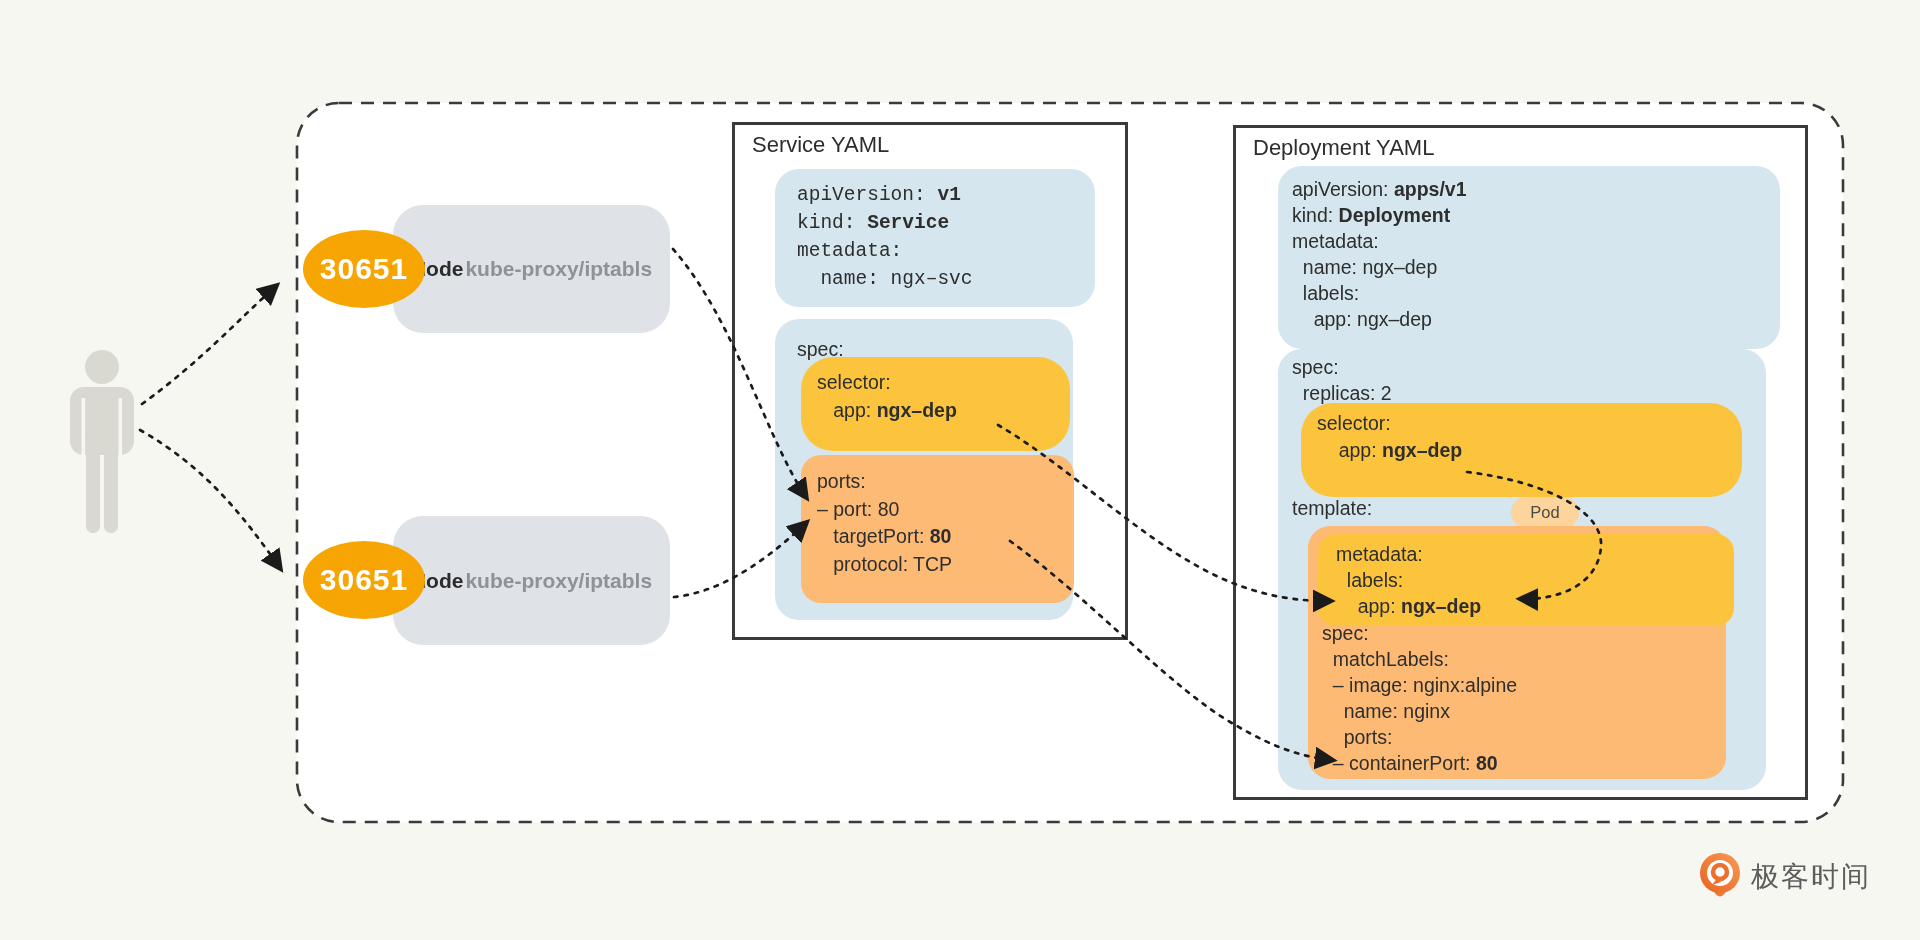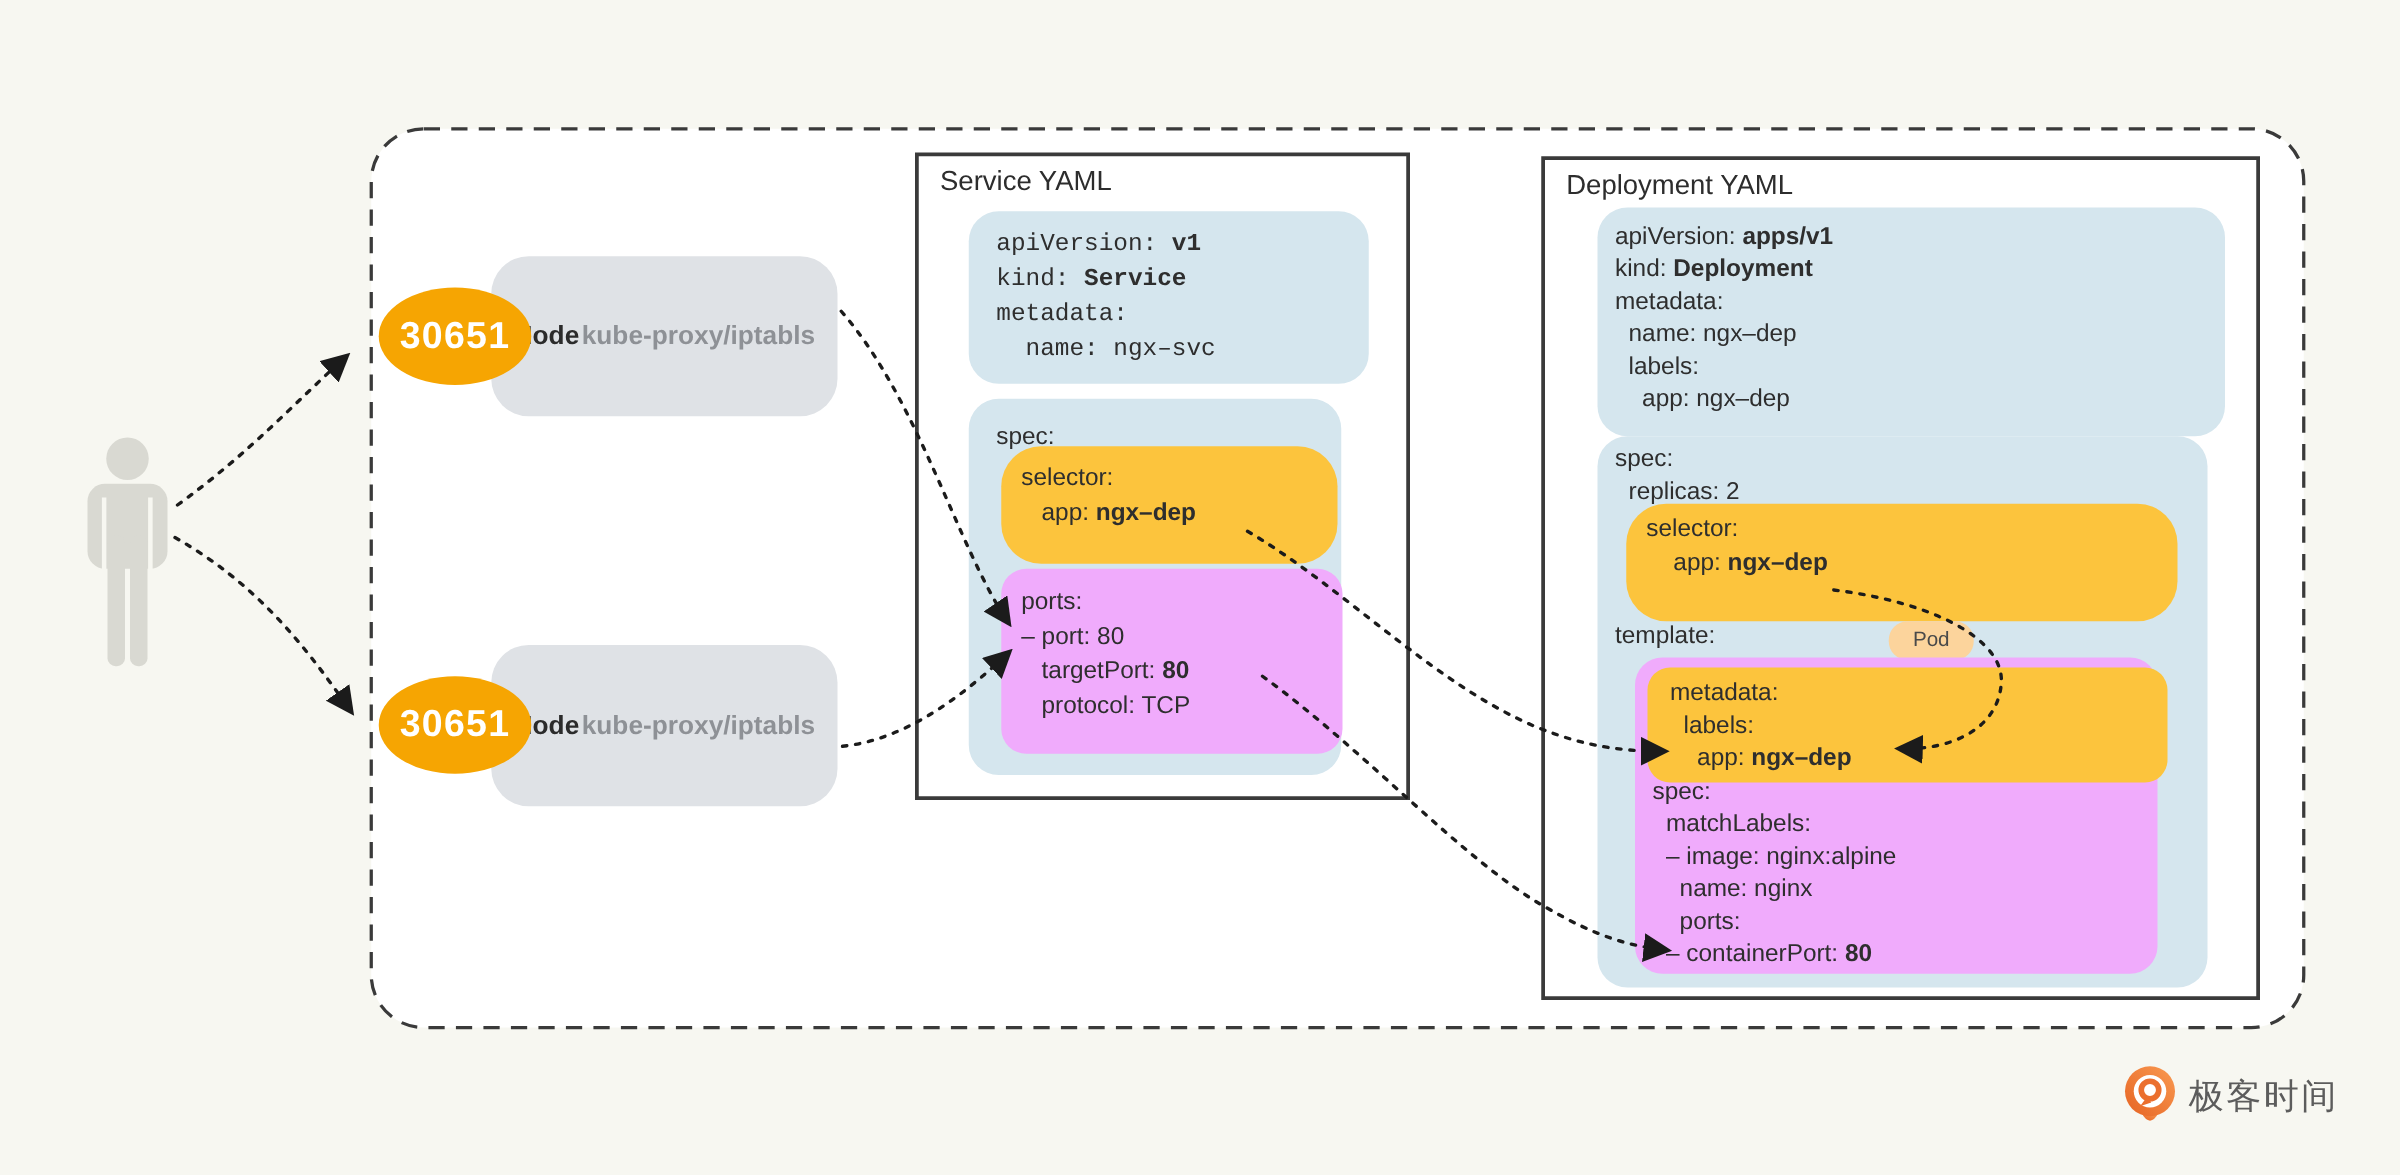--- a/index.html
+++ b/index.html
@@ -39,21 +39,21 @@
 
   
   .panel{background:#ffffff;border:3px solid #3a3a3a;z-index:2;}
   #service-panel{left:732px;top:122px;width:390px;height:512px;}
   #deployment-panel{left:1233px;top:125px;width:569px;height:669px;}
   .panel-title{position:absolute;left:17px;top:7px;font-size:22px;color:#2d2d2d;}
 
   .ybox{position:absolute;}
   .blue{background:#d5e6ee;border-radius:24px;}
   .yellow{background:#fcc43d;border-radius:32px;}
-  .pink{background:#f0abfc;border-radius:20px;}
+  .pink{background:#fdba74;border-radius:20px;}
 
   .yline{white-space:pre;font-size:19.5px;color:#2e2e2e;}
   .yline .b{font-weight:bold;}
 
   
   #svc-meta{left:40px;top:44px;width:298px;height:126px;padding:12px 0 0 22px;}
   #svc-meta .yline{line-height:28px;font-family:Liberation Mono, monospace;}
   #svc-spec{left:40px;top:194px;width:298px;height:301px;}
   #svc-spec-label{position:absolute;left:22px;top:17px;}
   #svc-spec-label .yline{line-height:27px;}

